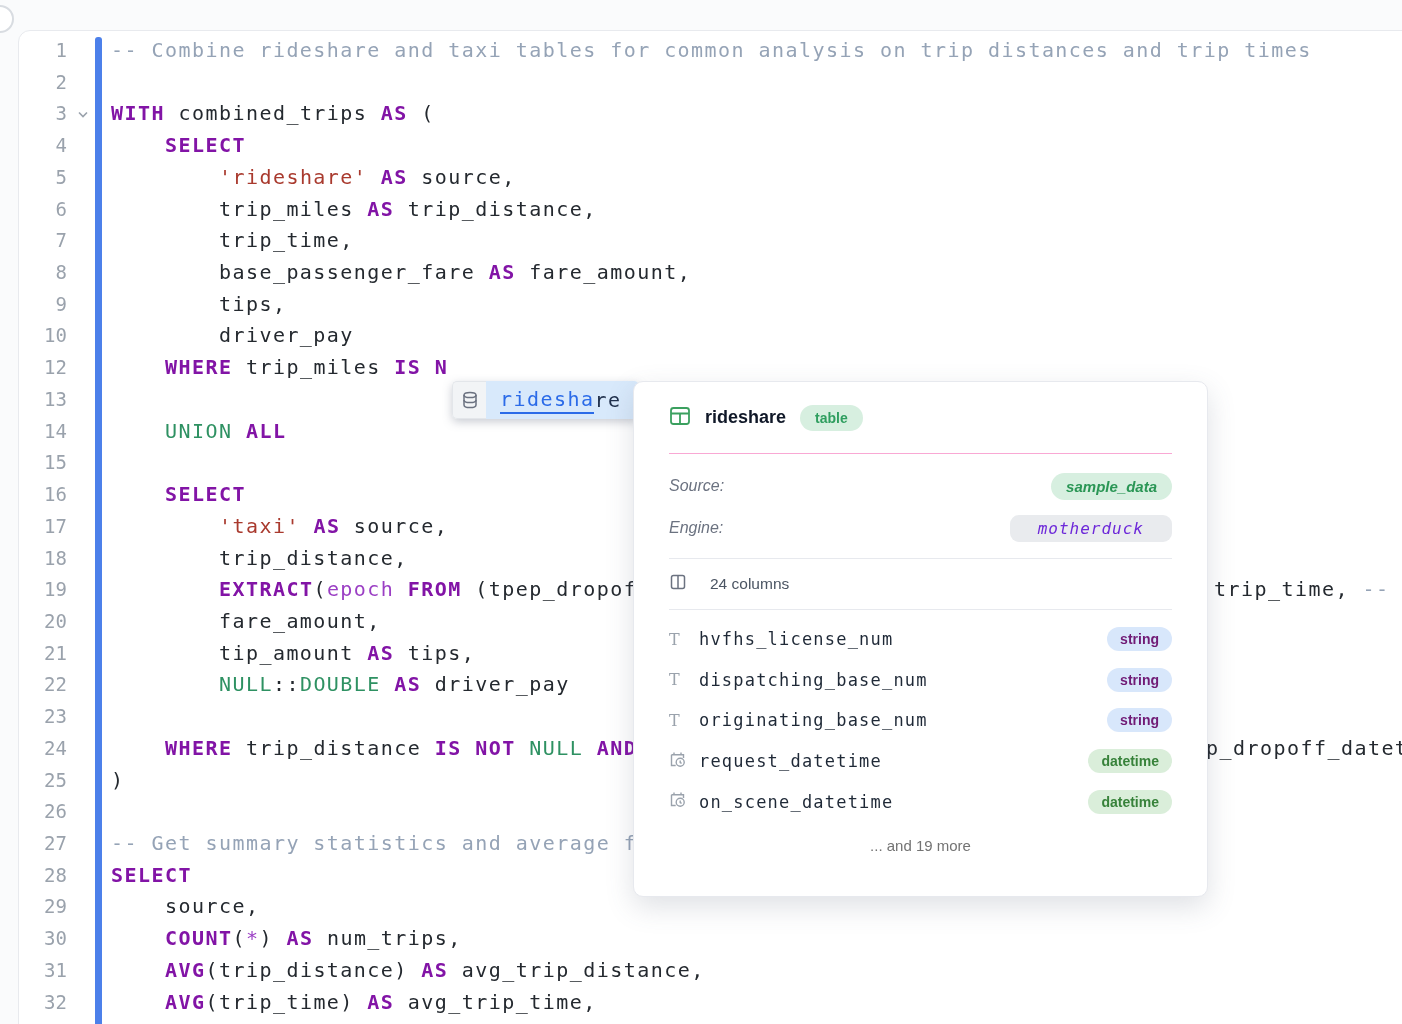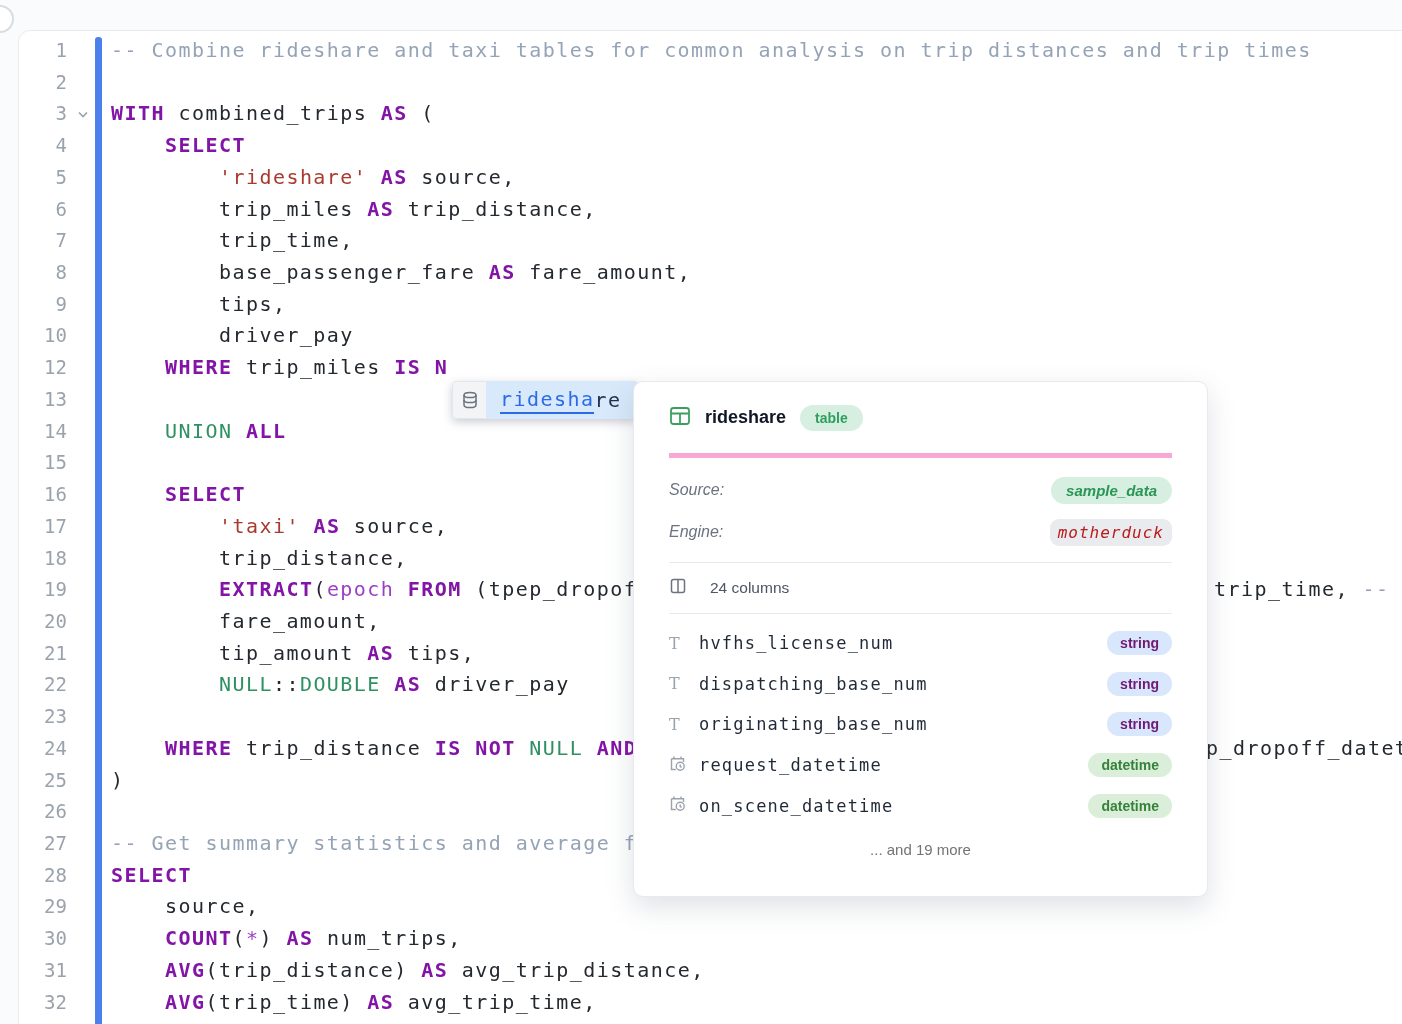--- a/index.html
+++ b/index.html
@@ -54,28 +54,28 @@
     padding:0 18px 0 14px;font-family:"DejaVu Sans Mono",monospace;font-size:20px;letter-spacing:1.45px;
   }
   .ac-match{color:#2b6be8;border-bottom:2px solid #2b6be8;padding-bottom:1px;}
   .ac-rest{color:#21314d}
   
   .card{
     position:absolute;left:633px;top:381px;width:575px;height:516px;box-sizing:border-box;
     background:#fff;border:1px solid #e7e9ee;border-radius:10px;z-index:40;
     box-shadow:0 10px 28px rgba(80,90,110,.18);padding:0 35px;
   }
-  .card-header{height:71px;display:flex;align-items:center;gap:14px;border-bottom:5px solid #f9a8d4;}
+  .card-header{height:71px;display:flex;align-items:center;gap:14px;border-bottom:1px solid #f9a8d4;}
   .card-title{font-size:18px;font-weight:bold;color:#101828;}
   .badge-table{background:#d7efe0;color:#2f9e5f;font-weight:bold;font-size:14px;padding:5px 15px;border-radius:999px;}
   .kv-wrap{padding:11px 0 9px 0;border-bottom:1px solid #e7e9ee;}
   .kv-row{height:42px;display:flex;align-items:center;justify-content:space-between;font-style:italic;}
   .kv-label{color:#6b7280;font-size:16px;}
   .pill-green{background:#d7efe0;color:#2a9655;font-weight:bold;font-size:15px;padding:5px 15px;border-radius:999px;}
-  .pill-gray{background:#e9ebee;color:#b91c1c;font-family:"DejaVu Sans Mono",monospace;font-size:16px;letter-spacing:1px;padding:4px 8px;border-radius:9px;}
+  .pill-gray{background:#e9ebee;color:#6d28d9;font-family:"DejaVu Sans Mono",monospace;font-size:16px;letter-spacing:1px;padding:4px 28px;border-radius:9px;}
   .count-row{height:50px;display:flex;align-items:center;gap:23px;border-bottom:1px solid #e7e9ee;color:#4b5563;font-size:15.5px;}
   .col-list{padding-top:9px;}
   .col-row{height:40.6px;display:flex;align-items:center;}
   .col-icon{width:30px;color:#9aa2ac;font-family:"DejaVu Serif",serif;font-size:16px;}
   .col-name{font-family:"DejaVu Sans Mono",monospace;font-size:17px;letter-spacing:1.2px;color:#1f2937;}
   .pill-string{margin-left:auto;background:#d8e7fb;color:#701a75;font-weight:bold;font-size:14px;padding:4px 13px;border-radius:999px;}
   .pill-datetime{margin-left:auto;background:#daeeda;color:#37823a;font-weight:bold;font-size:14px;padding:4px 13px;border-radius:999px;}
   .more-row{text-align:center;color:#737373;font-size:15px;margin-top:15px;}
 </style>
 </head>

